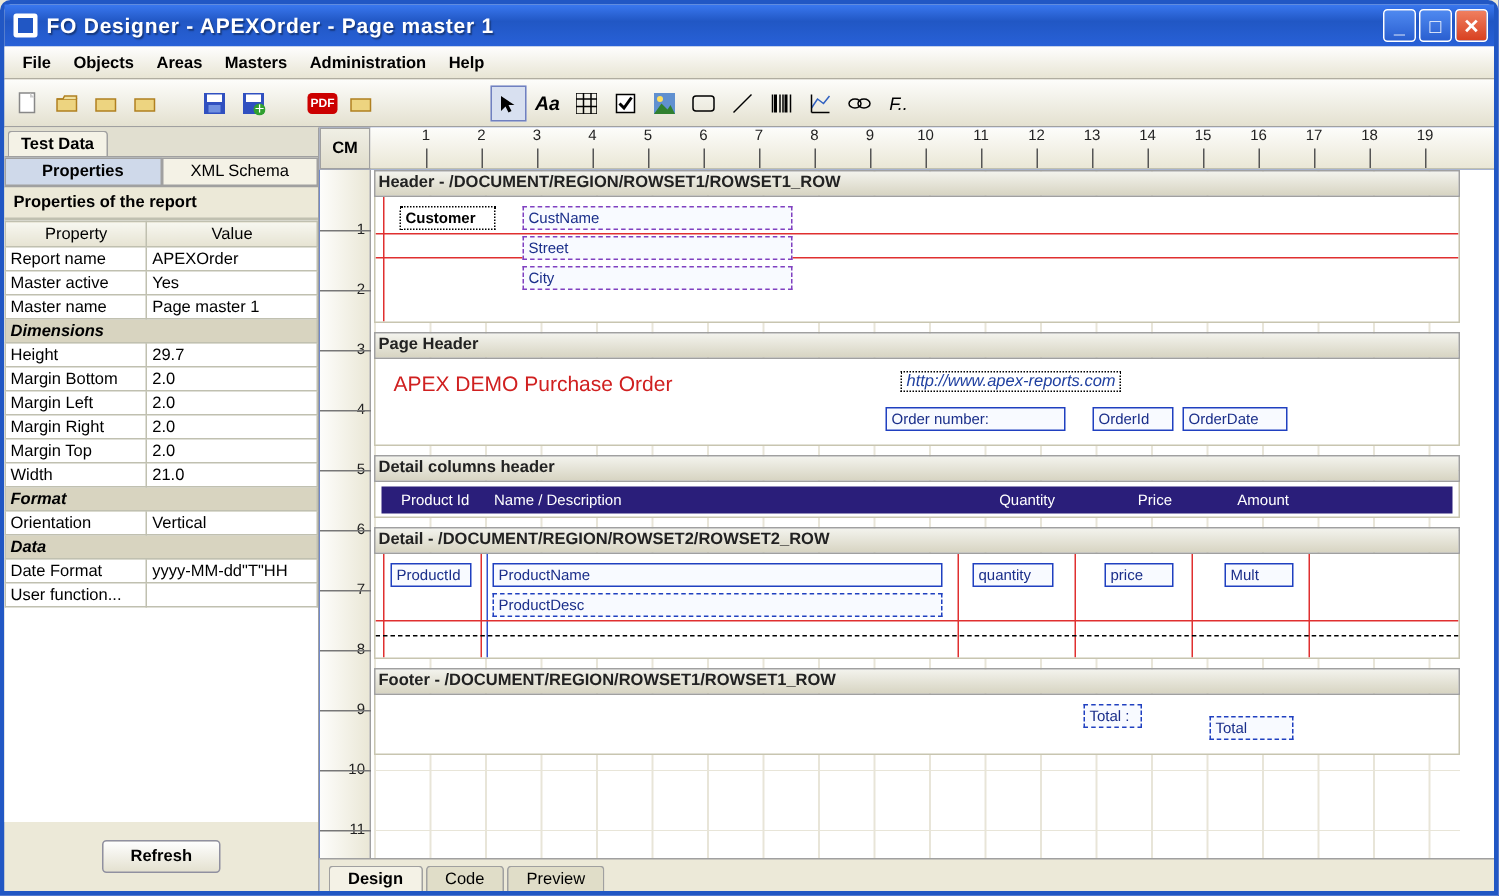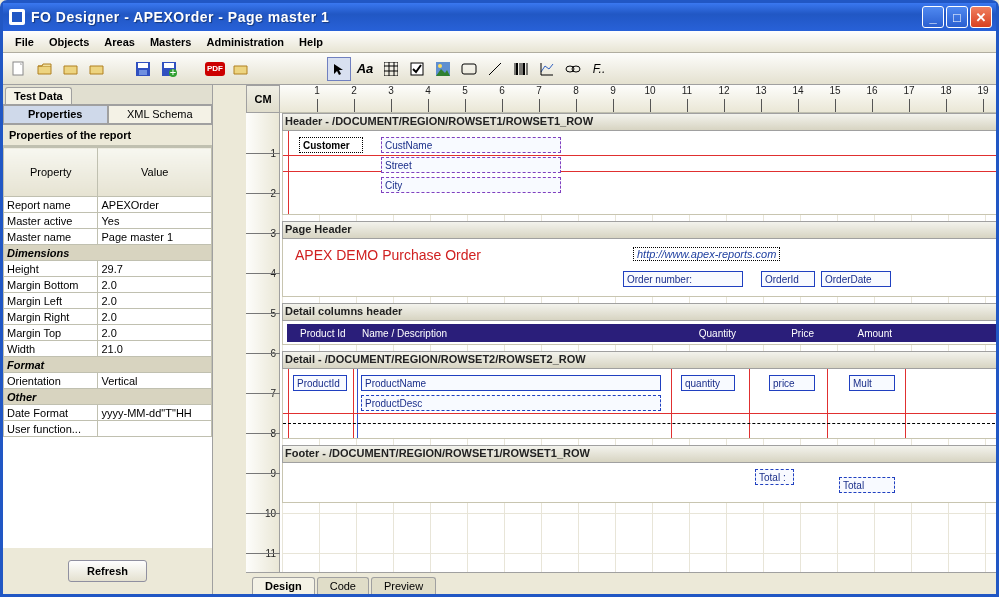--- a/index.html
+++ b/index.html
@@ -11,31 +11,31 @@
 .titlebar .title { font-size:14px; font-weight:bold; letter-spacing:0.5px; text-shadow:1px 1px 1px rgba(0,0,0,.4); }
 .titlecontrols { margin-left:auto; display:flex; gap:2px; }
 .tbtn { width:22px; height:22px; border:1px solid #fff; border-radius:3px; background:linear-gradient(#4f89f0,#2a5fd0); color:#fff; display:flex; align-items:center; justify-content:center; font-weight:bold; font-size:13px; cursor:pointer; }
 .tbtn.close { background:linear-gradient(#f08060,#d84020); }
 .menubar { height:22px; background:linear-gradient(#fefefe,#e8e5d4); border-bottom:1px solid #b0ada0; display:flex; align-items:center; padding:0 6px; gap:3px; }
 .menubar span { padding:2px 6px; font-weight:bold; cursor:pointer; }
 .toolbar { height:32px; background:linear-gradient(#fdfdfb,#e4e1d0); border-bottom:1px solid #a0a0a0; display:flex; align-items:center; padding:0 4px; gap:2px; }
 .toolbar .tb { width:24px; height:24px; border:1px solid transparent; display:flex; align-items:center; justify-content:center; cursor:pointer; }
 .toolbar .sepg { width:18px; }
 .toolbar .pdf { background:#c00; color:#fff; font-size:8px; font-weight:bold; border-radius:3px; padding:0 2px; height:14px; line-height:14px; }
-.content { flex:1; display:flex; min-height:0;gap:33px; }
+.content { flex:1; display:flex; min-height:0; }
 .leftpanel { width:210px; display:flex; flex-direction:column; border-right:1px solid #a0a0a0; background:#ece9d8; }
 .tabrow { display:flex; background:#e1dfd0; border-bottom:1px solid #a0a0a0; height:20px; align-items:flex-end; }
 .tabrow .tab { padding:2px 8px; border:1px solid #a0a0a0; background:#f4f2e6; border-bottom:none; margin-left:2px; border-radius:3px 3px 0 0; cursor:pointer; font-weight:bold; font-size:11px; }
 .tabrow2 { display:flex; height:20px; border-bottom:1px solid #a0a0a0; }
 .tabrow2 .tab { flex:1; padding:2px 4px; border:1px solid #a0a0a0; background:#f4f2e6; text-align:center; cursor:pointer;}
 .tabrow2 .tab.active { background:#cfd9ea; font-weight:bold; }
 .propheader { padding:4px 6px; font-weight:bold; background:#ece9d8; border-bottom:1px solid #c0c0b0; }
 .proptable { flex:1; overflow:auto; border-top:1px solid #c0c0b0; background:#fff; }
 .proptable table { width:100%; border-collapse:collapse; }
-.proptable th { background:linear-gradient(#f7f7f0,#e6e3d2); border:1px solid #c0c0b0; padding:18px 4px; font-weight:normal; text-align:center; }
+.proptable th { background:linear-gradient(#f7f7f0,#e6e3d2); border:1px solid #c0c0b0; padding:2px 4px; font-weight:normal; text-align:center; }
 .proptable td { border:1px solid #c0c0b0; padding:1px 3px; height:16px; background:#fff; }
 .proptable tr.group td { background:#d8d4c0; font-style:italic; font-weight:bold; }
 .refreshwrap { padding:12px 0; text-align:center; }
 .refreshbtn { padding:4px 18px; font-weight:bold; background:linear-gradient(#fefefe,#e4e1d0); border:1px solid #9090a0; border-radius:3px; cursor:pointer; }
 .rightpanel { flex:1; display:flex; flex-direction:column; min-width:0; background:#1d4ed8; }
 .rulerarea { height:28px; background:#fff; border-bottom:1px solid #c0c0b0; display:flex; }
 .cmbox { width:34px; height:28px; background:linear-gradient(#f0efe5,#e0ddcc); border:1px solid #a0a0a0; display:flex; align-items:center; justify-content:center; font-weight:bold; }
 .hruler { flex:1; position:relative; background:linear-gradient(#fdfdfb,#eae7d6); overflow:hidden; }
 .hruler .tick { position:absolute; top:14px; width:1px; height:14px; background:#555; }
 .hruler .num { position:absolute; top:0; font-size:10px; color:#222; transform:translateX(-50%); }
@@ -260,21 +260,21 @@
                 <td>21.0</td>
               </tr>
           <tr class="group">
                 <td colspan="2">Format</td>
               </tr>
           <tr>
                 <td>Orientation</td>
                 <td>Vertical</td>
               </tr>
           <tr class="group">
-                <td colspan="2">Other</td>
+                <td colspan="2">Data</td>
               </tr>
           <tr>
                 <td>Date Format</td>
                 <td style="white-space:nowrap;overflow:hidden">yyyy-MM-dd"T"HH</td>
               </tr>
           <tr>
                 <td>User function...</td>
                 <td></td>
               </tr>
         </tbody>

